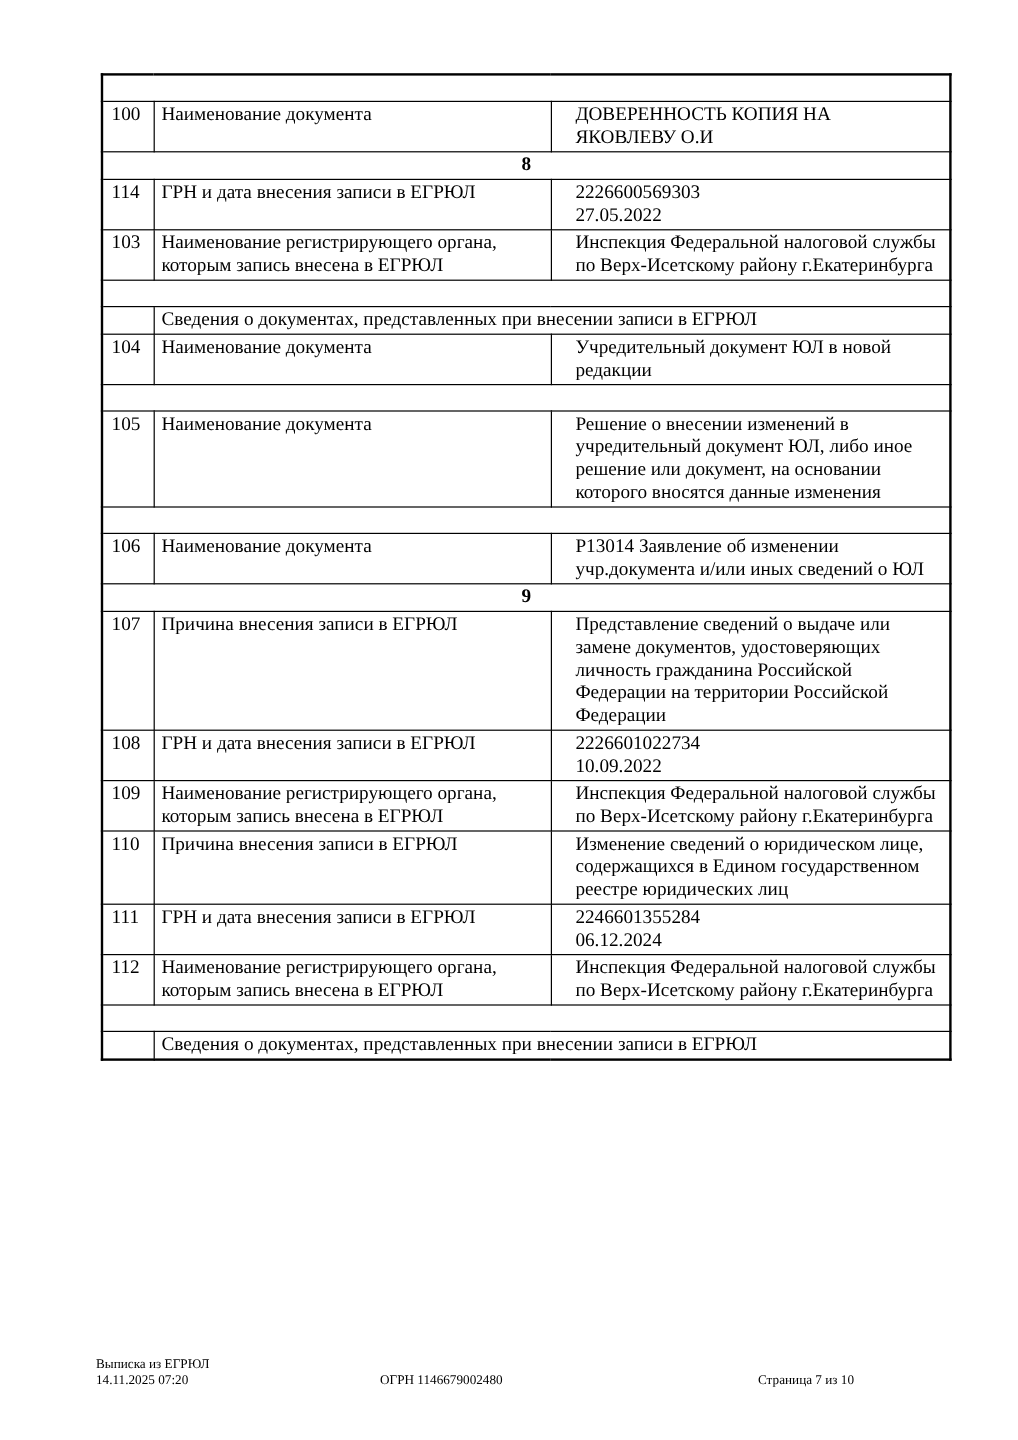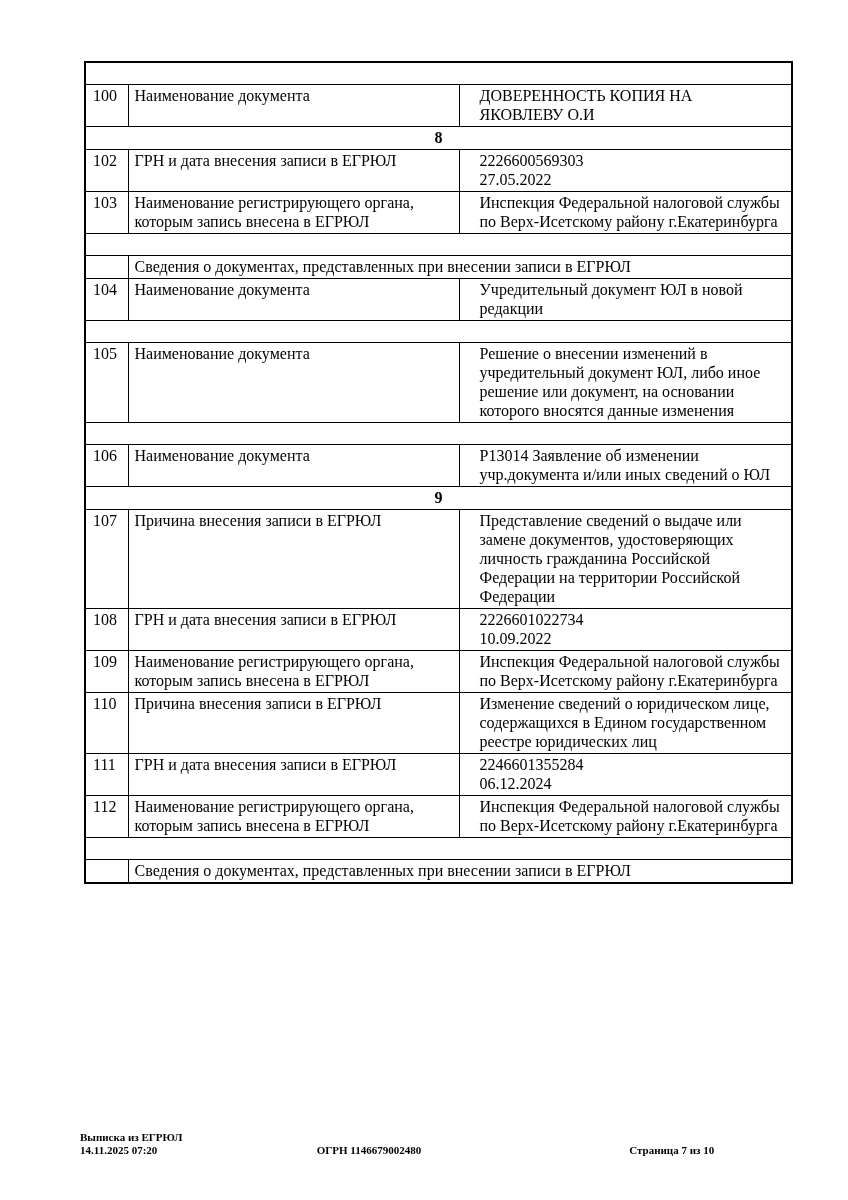--- a/index.html
+++ b/index.html
@@ -47,21 +47,21 @@
   .footer {
     position: absolute;
     left: 80px;
     top: 1131px;
     width: 710px;
     display: flex;
     justify-content: space-between;
     align-items: flex-end;
     font-size: 11px;
     line-height: 13px;
-    font-weight: bold;
+    font-weight: normal;
   }
   .footer .f-left { flex: 1; text-align: left; }
   .footer .f-center { flex: 1; text-align: left; }
   .footer .f-right { flex: 1; text-align: center; }
 </style>
 </head>
 <body>
 
 <div class="page">
 
@@ -78,21 +78,21 @@
         <tr class="data">
           <td class="num">100</td>
           <td class="label">Наименование документа</td>
           <td class="value">ДОВЕРЕННОСТЬ КОПИЯ НА
 ЯКОВЛЕВУ О.И</td>
         </tr>
         <tr class="section">
           <td colspan="3">8</td>
         </tr>
         <tr class="data">
-          <td class="num">102</td>
+          <td class="num">114</td>
           <td class="label">ГРН и дата внесения записи в ЕГРЮЛ</td>
           <td class="value">2226600569303
 27.05.2022</td>
         </tr>
         <tr class="data">
           <td class="num">103</td>
           <td class="label">Наименование регистрирующего органа,
 которым запись внесена в ЕГРЮЛ</td>
           <td class="value">Инспекция Федеральной налоговой службы
 по Верх-Исетскому району г.Екатеринбурга</td>

